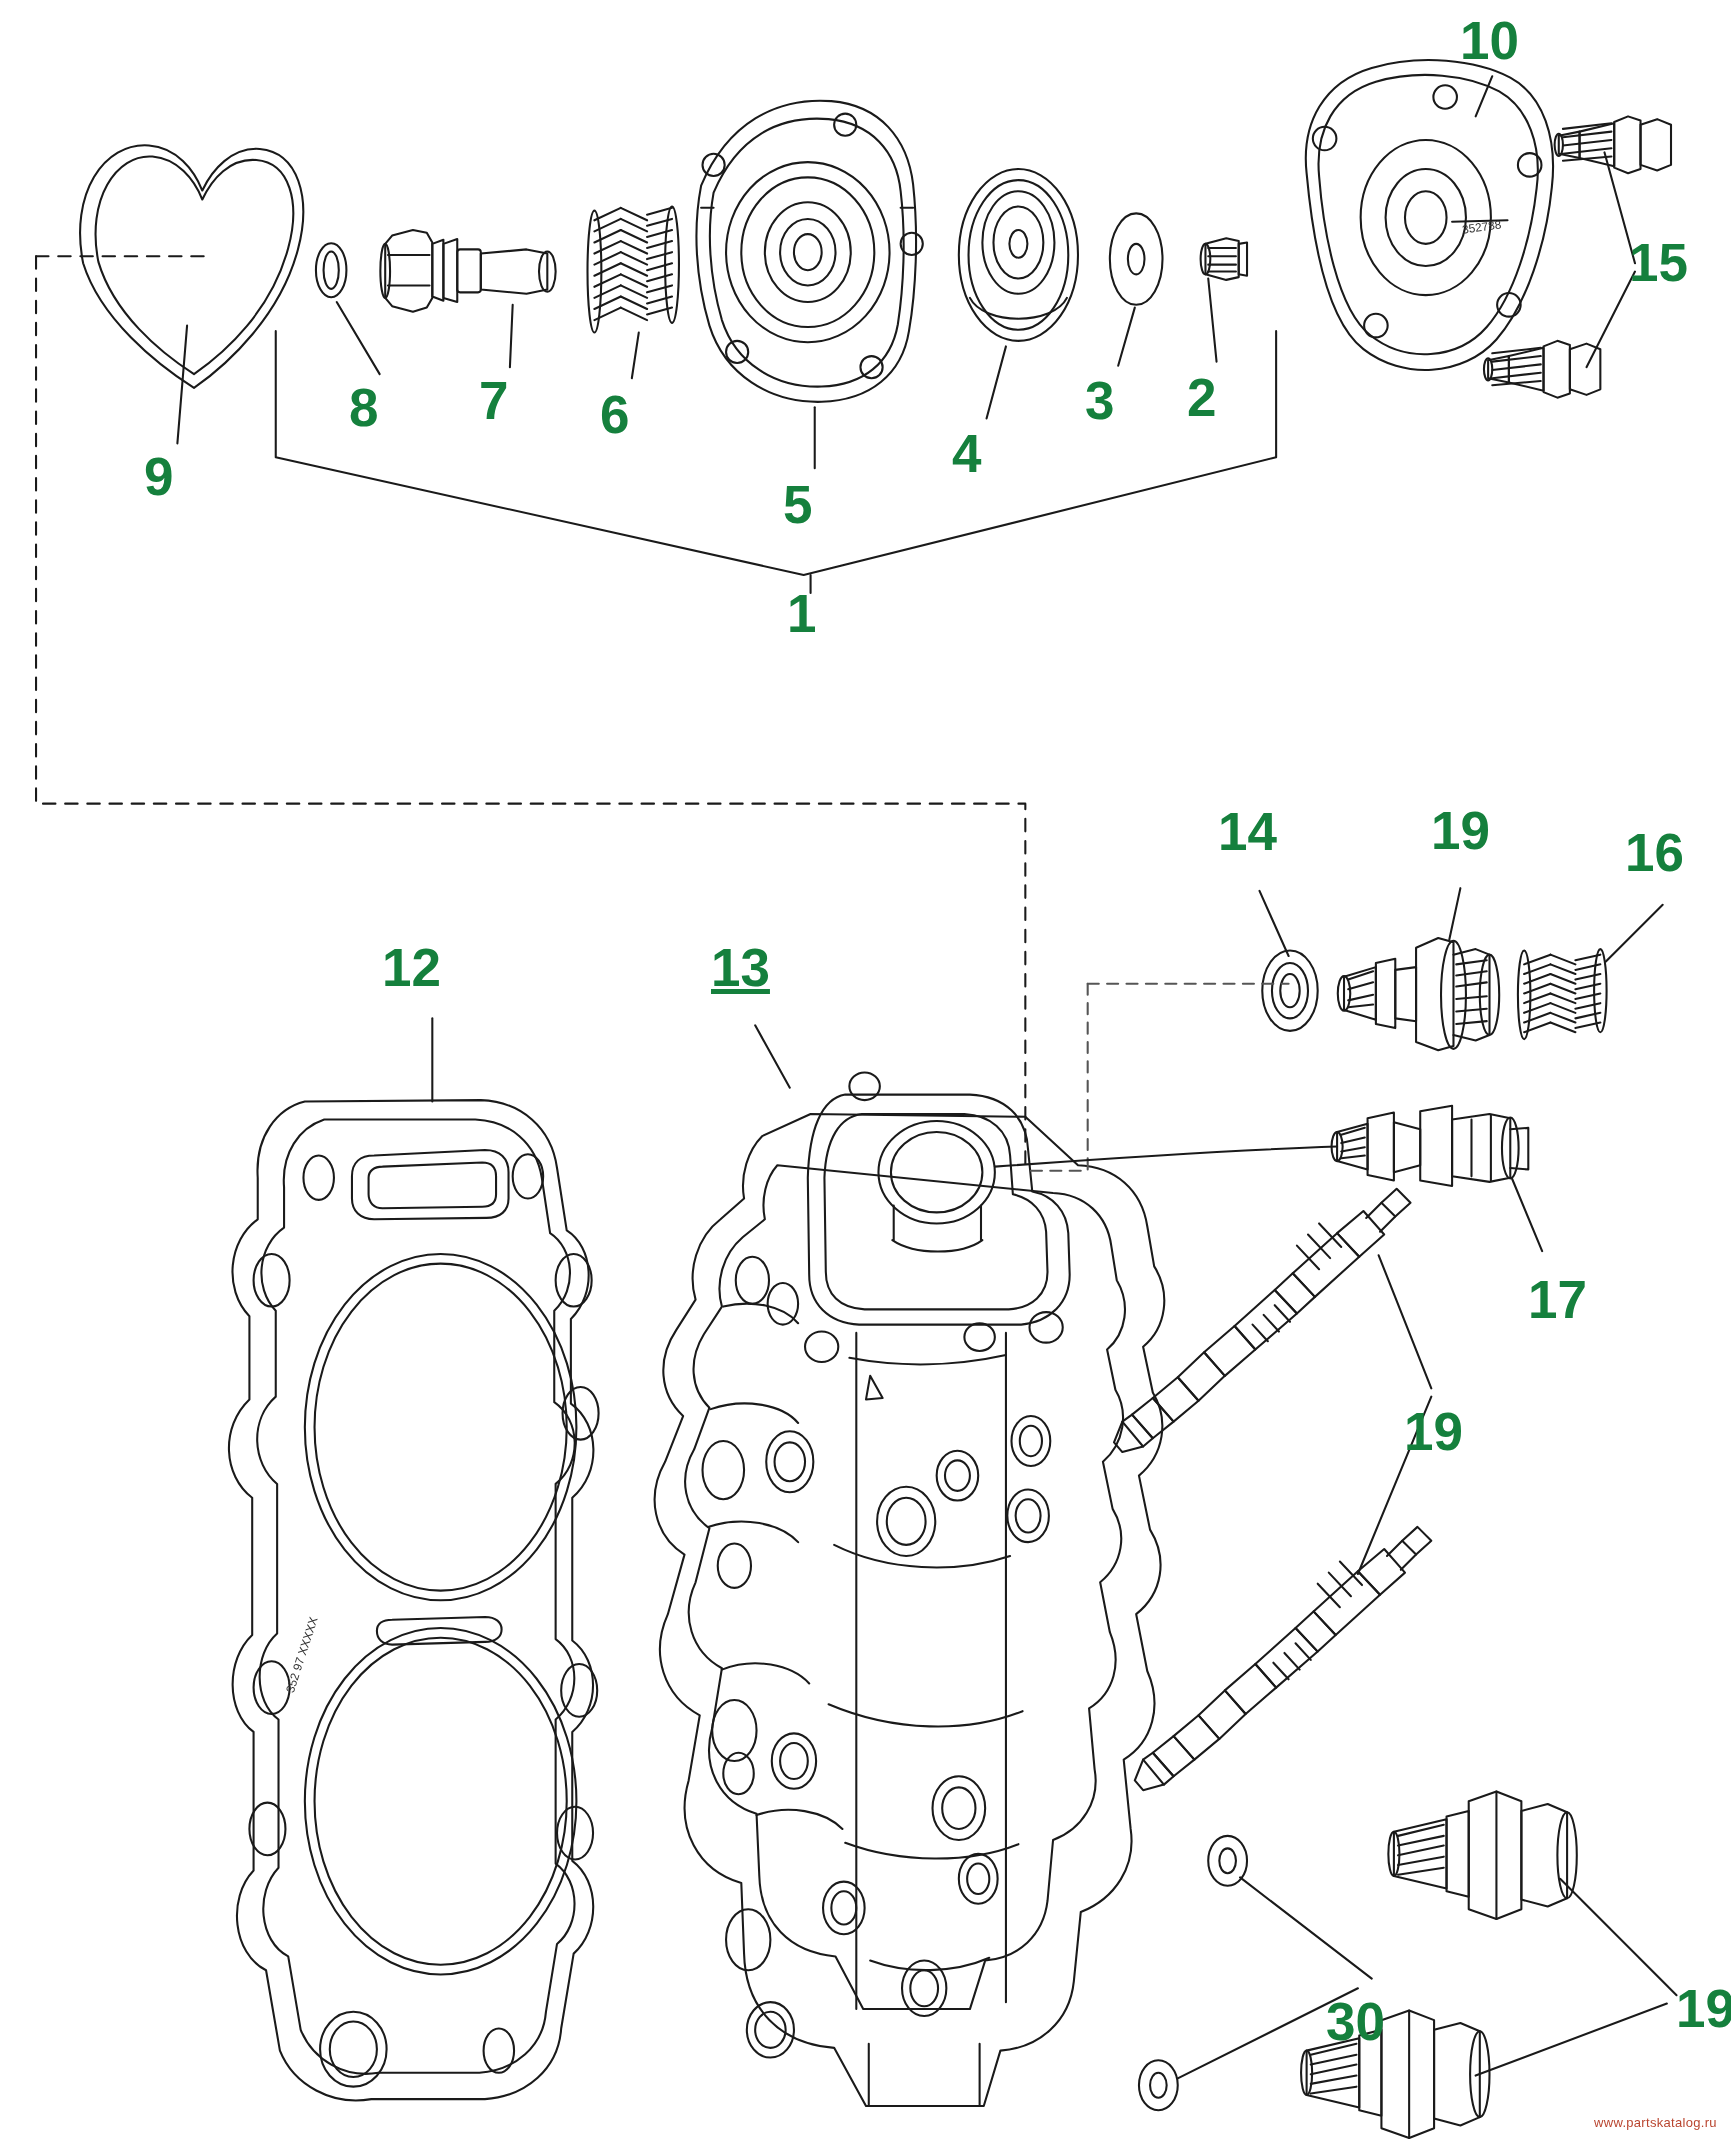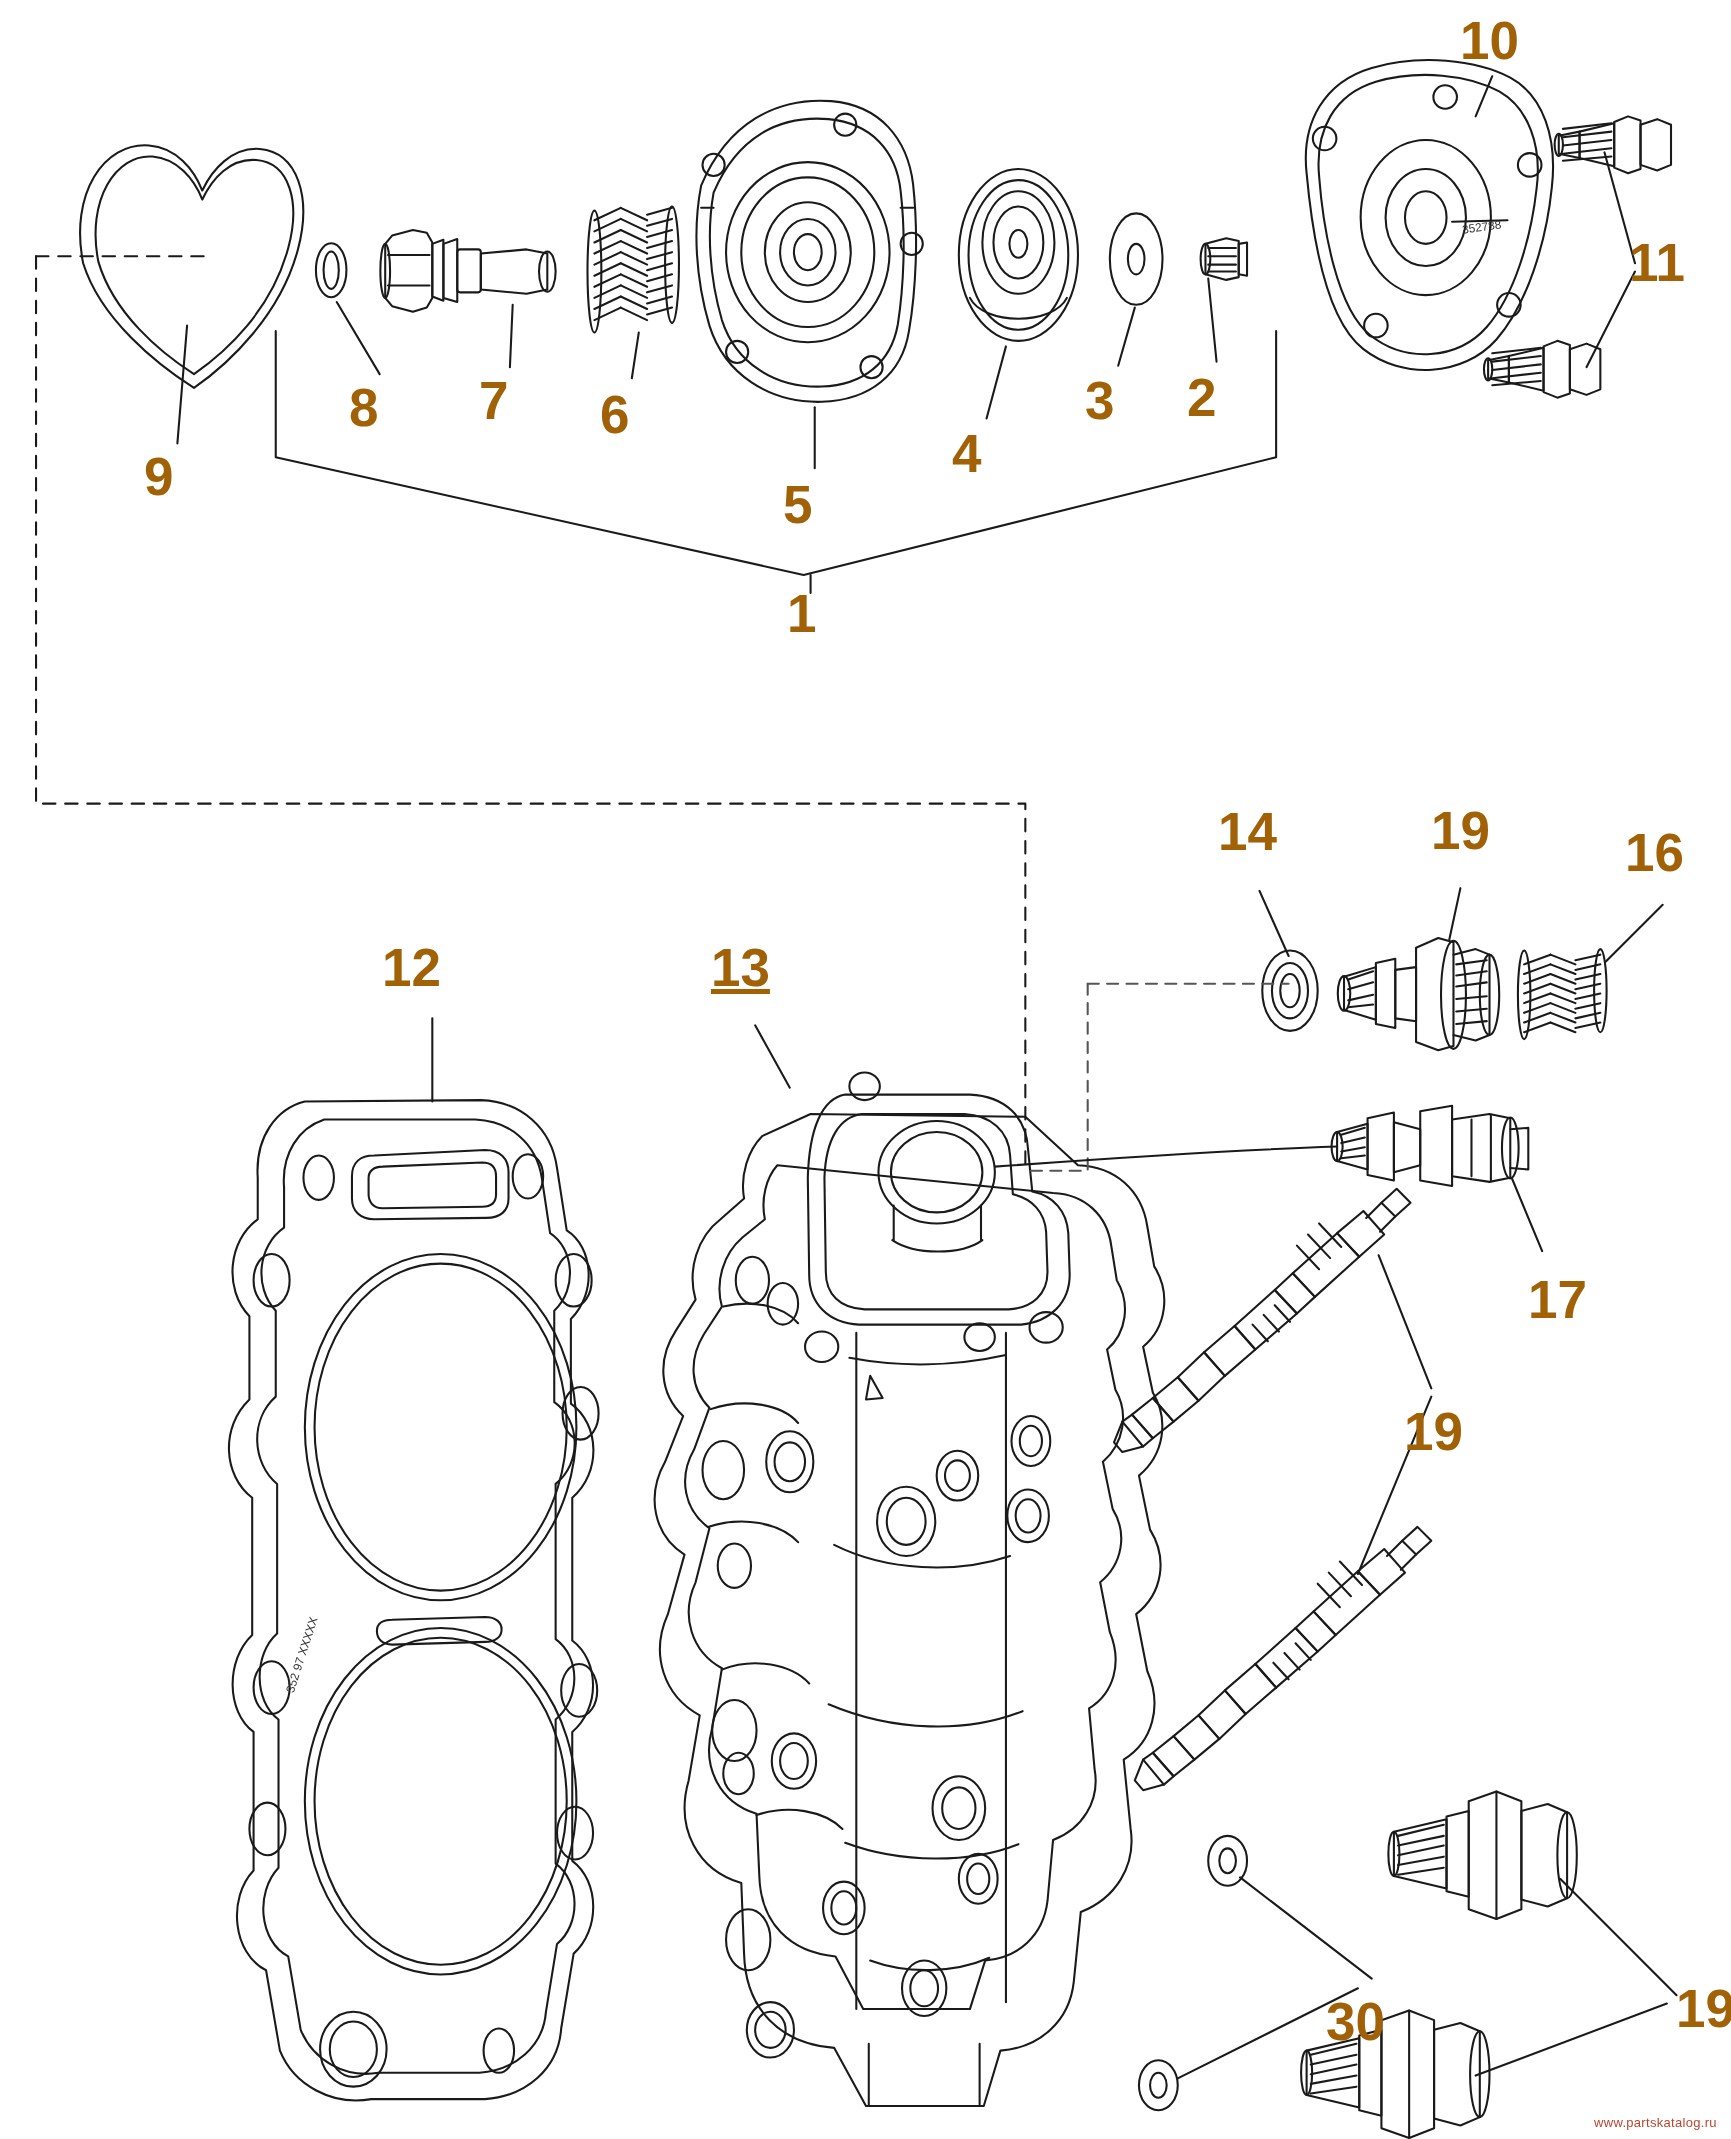--- a/index.html
+++ b/index.html
@@ -21,21 +21,21 @@
     position: absolute;
     left: 0;
     top: 0;
     width: 1732px;
     height: 2140px;
   }
   .callout {
     position: absolute;
     font-family: "Liberation Sans", sans-serif;
     font-weight: bold;
-    color: #a16207;
+    color: #15803d;
     font-size: 53px;
     line-height: 1;
     white-space: nowrap;
     user-select: none;
   }
   .watermark {
     position: absolute;
     right: 15.2px;
     bottom: 9.7px;
     font-family: "Liberation Sans", sans-serif;
@@ -465,21 +465,21 @@
   <div class="callout" style="left:787px; top:587px;">1</div>
   <div class="callout" style="left:1187px; top:371px;">2</div>
   <div class="callout" style="left:1085px; top:374px;">3</div>
   <div class="callout" style="left:952px; top:427px;">4</div>
   <div class="callout" style="left:783px; top:478px;">5</div>
   <div class="callout" style="left:600px;  top:388px;">6</div>
   <div class="callout" style="left:479px;  top:374px;">7</div>
   <div class="callout" style="left:349px;  top:381px;">8</div>
   <div class="callout" style="left:144px;  top:450px;">9</div>
   <div class="callout" style="left:1460px; top:14px;">10</div>
-  <div class="callout" style="left:1629px; top:236px;">11</div>
+  <div class="callout" style="left:1629px; top:236px;">15</div>
   <div class="callout" style="left:382px;  top:941px;">12</div>
   <div class="callout" style="left:711px; top:941px;text-decoration:underline;">13</div>
   <div class="callout" style="left:1218px; top:805px;">14</div>
   <div class="callout" style="left:1431px; top:804px;">19</div>
   <div class="callout" style="left:1625px; top:826px;">16</div>
   <div class="callout" style="left:1528px; top:1273px;">17</div>
   <div class="callout" style="left:1404px; top:1405px;">19</div>
   <div class="callout" style="left:1628px; top:1982px;margin-left:48px;">19</div>
   <div class="callout" style="left:1326px; top:1995px;">30</div>
 

